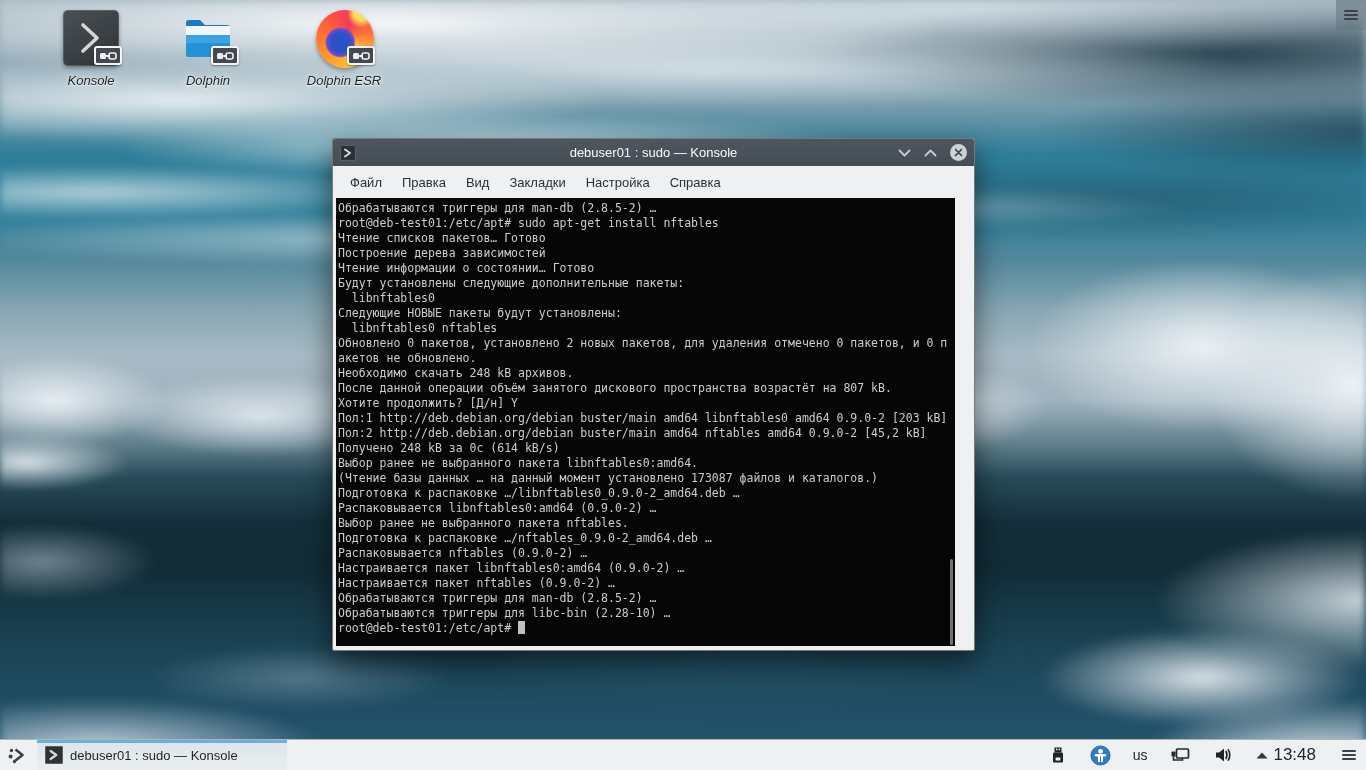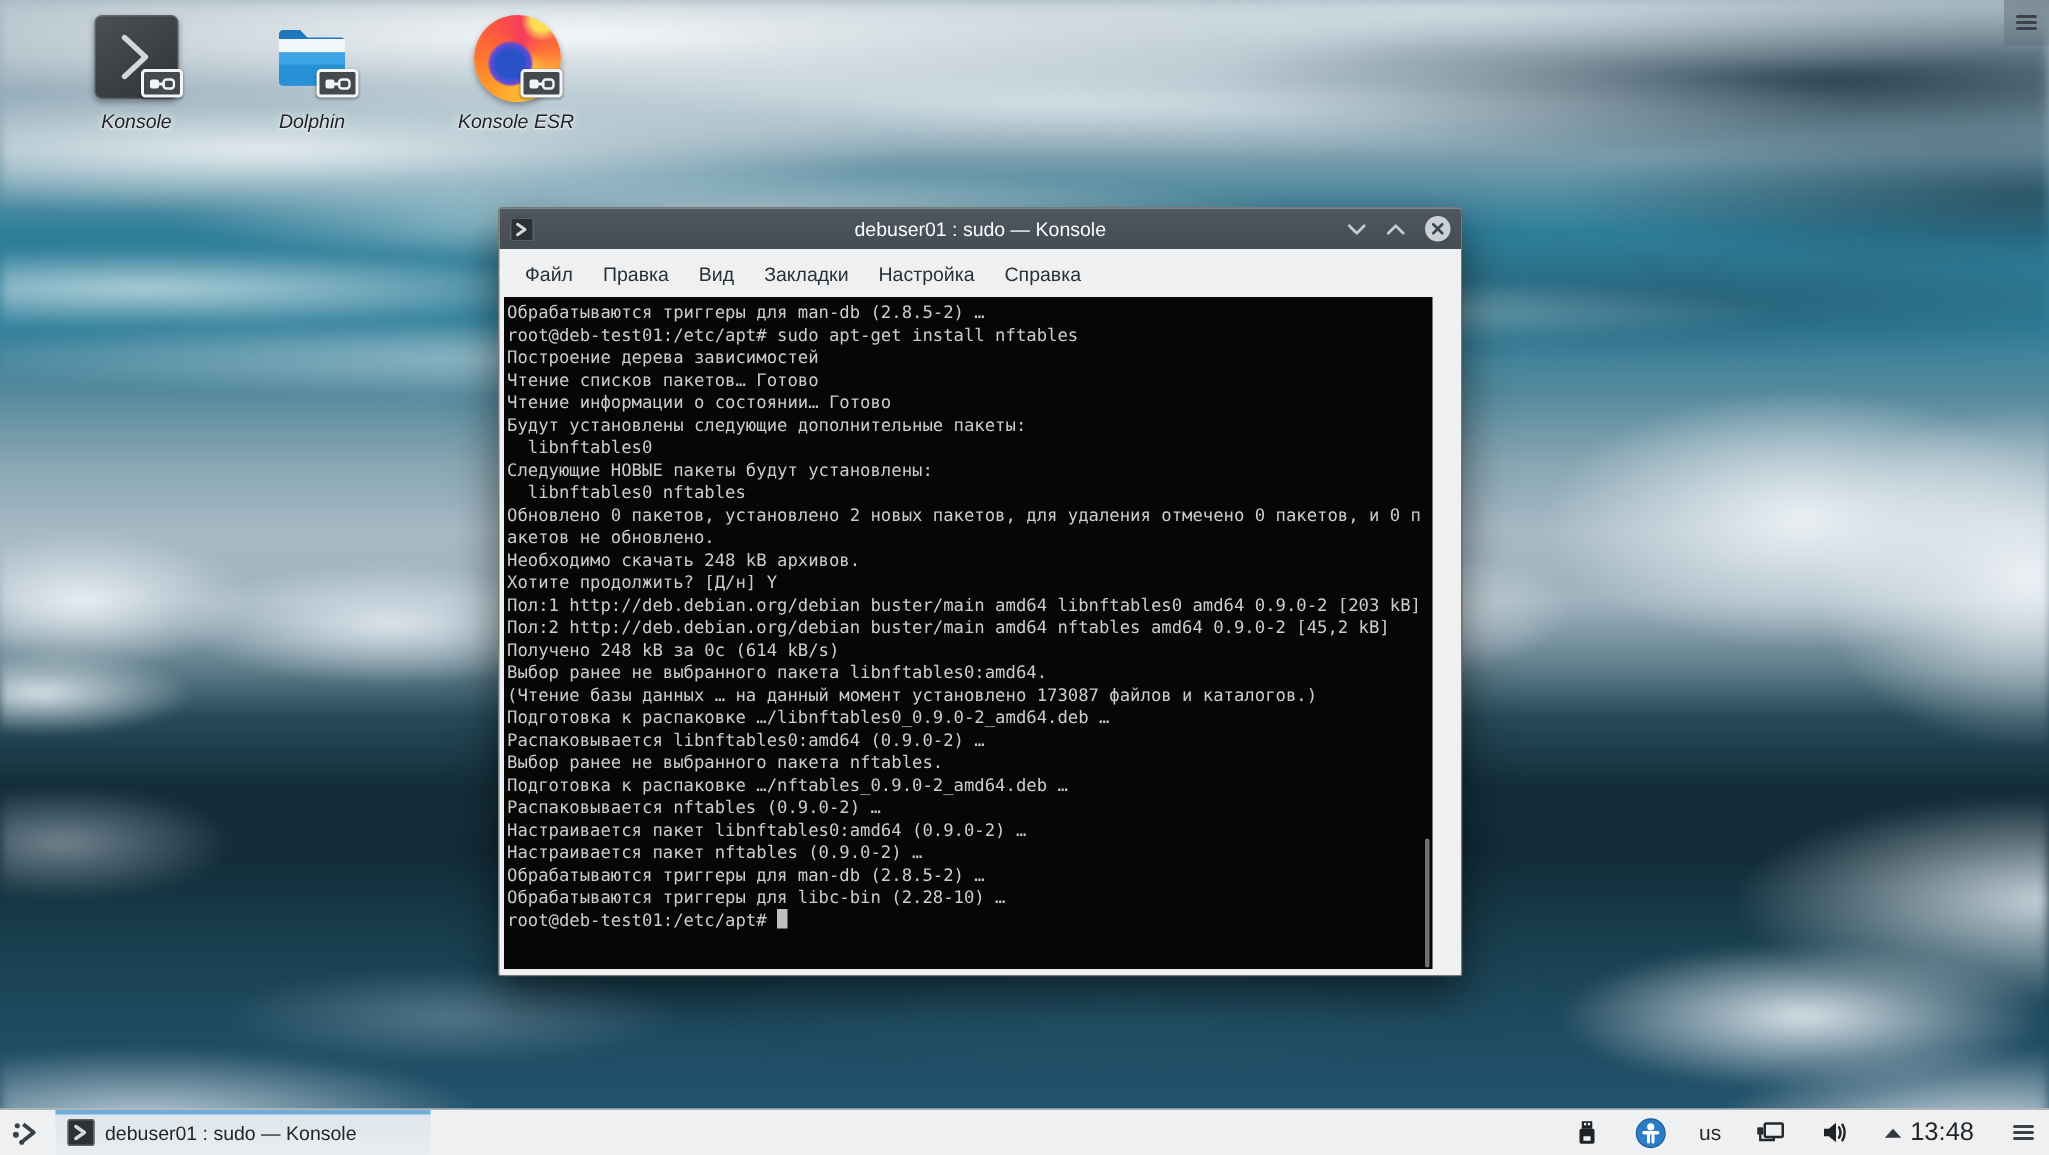--- a/index.html
+++ b/index.html
@@ -179,21 +179,21 @@
     <div class="icon-visual">
       <div class="firefox-big"></div>
       <span class="emblem">
         <svg width="18" height="10" viewBox="0 0 18 10">
             <rect x="1" y="2" width="6" height="6" rx="1.5" fill="#f2f3f4"></rect>
             <rect x="10" y="2" width="7" height="6" rx="2" fill="none" stroke="#f2f3f4" stroke-width="1.6"></rect>
             <rect x="6" y="4" width="5" height="2" fill="#f2f3f4"></rect>
           </svg>
       </span>
     </div>
-    <div class="icon-label">Konsole ESR</div>
+    <div class="icon-label">Dolphin ESR</div>
   </div>
 
   <div class="window">
     <div class="titlebar">
       <span class="mini-konsole">
         <svg width="14" height="14" viewBox="0 0 14 14">
             <polyline points="4,3.5 9,7 4,10.5" fill="none" stroke="#d6d9db" stroke-width="2" stroke-linecap="round" stroke-linejoin="round"></polyline>
           </svg>
       </span>
       <span class="tb-title">debuser01 : sudo — Konsole</span>
@@ -220,30 +220,31 @@
         <span class="menu-item">Правка</span>
         <span class="menu-item">Вид</span>
         <span class="menu-item">Закладки</span>
         <span class="menu-item">Настройка</span>
         <span class="menu-item">Справка</span>
       </div>
     <div class="terminal">
       <div>
           <div class="tline">Обрабатываются триггеры для man-db (2.8.5-2) …</div>
           <div class="tline">root@deb-test01:/etc/apt# sudo apt-get install nftables</div>
+          <div class="tline">Чтение списков пакетов… Готово</div>
           <div class="tline">Построение дерева зависимостей</div>
-          <div class="tline">Чтение списков пакетов… Готово</div>
           <div class="tline">Чтение информации о состоянии… Готово</div>
           <div class="tline">Будут установлены следующие дополнительные пакеты:</div>
           <div class="tline">  libnftables0</div>
           <div class="tline">Следующие НОВЫЕ пакеты будут установлены:</div>
           <div class="tline">  libnftables0 nftables</div>
           <div class="tline">Обновлено 0 пакетов, установлено 2 новых пакетов, для удаления отмечено 0 пакетов, и 0 п</div>
           <div class="tline">акетов не обновлено.</div>
           <div class="tline">Необходимо скачать 248 kB архивов.</div>
+          <div class="tline">После данной операции объём занятого дискового пространства возрастёт на 807 kB.</div>
           <div class="tline">Хотите продолжить? [Д/н] Y</div>
           <div class="tline">Пол:1 http://deb.debian.org/debian buster/main amd64 libnftables0 amd64 0.9.0-2 [203 kB]</div>
           <div class="tline">Пол:2 http://deb.debian.org/debian buster/main amd64 nftables amd64 0.9.0-2 [45,2 kB]</div>
           <div class="tline">Получено 248 kB за 0с (614 kB/s)</div>
           <div class="tline">Выбор ранее не выбранного пакета libnftables0:amd64.</div>
           <div class="tline">(Чтение базы данных … на данный момент установлено 173087 файлов и каталогов.)</div>
           <div class="tline">Подготовка к распаковке …/libnftables0_0.9.0-2_amd64.deb …</div>
           <div class="tline">Распаковывается libnftables0:amd64 (0.9.0-2) …</div>
           <div class="tline">Выбор ранее не выбранного пакета nftables.</div>
           <div class="tline">Подготовка к распаковке …/nftables_0.9.0-2_amd64.deb …</div>

